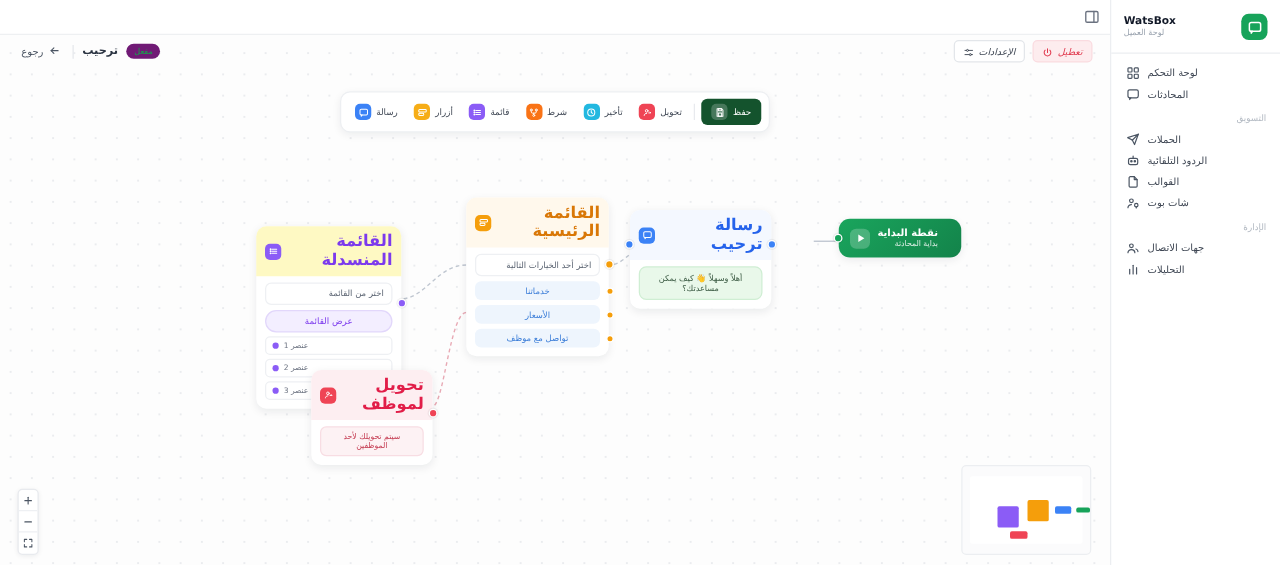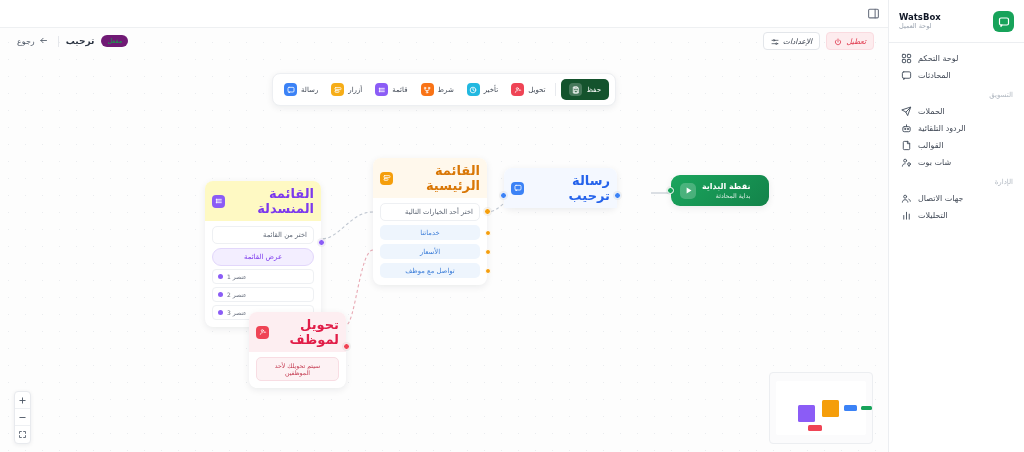--- a/index.html
+++ b/index.html
@@ -175,21 +175,21 @@
     border-radius: 11px; padding: 4px 6px; text-align: center; margin-top: 4px;
   }
   .li-row {
     display: flex; flex-direction: row-reverse; align-items: center; gap: 4px;
     font-size: 6px; color: #6b7280; background: #fff; border: 1px solid #eef0f3;
     border-radius: 4px; padding: 3px 5px; margin-top: 3px;
   }
   .li-dot { width: 5px; height: 5px; border-radius: 50%; background: #8b5cf6; flex: 0 0 5px; }
 
   
-  #node-transfer { left: 249px; top: 312px; width: 97px; }
+  #node-transfer { left: 249px; top: 296px; width: 97px; }
   #node-transfer .node-head { background: #fdeef1; }
   #node-transfer .node-ico { background: #ef4455; }
   #node-transfer .node-title { color: #e11d48; }
   .note-red {
     font-size: 6.2px; color: #c43a50; background: #fdf2f4; border: 1px solid #f8dde3;
     border-radius: 5px; padding: 4px 5px; text-align: center;
   }
 
   
   .controls {
@@ -466,20 +466,23 @@
 
     <div class="node" id="node-welcome">
       <div class="node-head">
         <span class="node-ico">
           <svg viewBox="0 0 24 24" fill="none" stroke="#fff" stroke-width="2.4" stroke-linecap="round" stroke-linejoin="round">
             <rect x="3" y="4" width="18" height="14" rx="3"></rect>
               <path d="M8 18l-2 3v-3"></path>
           </svg>
         </span>
         <span class="node-title">رسالة ترحيب</span>
+      </div>
+      <div class="node-body">
+        <div class="bubble">أهلاً وسهلاً 👋 كيف يمكن مساعدتك؟</div>
       </div>
       <span class="port" style="background:#3b82f6; left:-4px; top:24px;"></span>
       <span class="port" style="background:#3b82f6; right:-4px; top:24px;"></span>
     </div>
 
     <div class="node" id="node-menu">
       <div class="node-head">
         <span class="node-ico">
           <svg viewBox="0 0 24 24" fill="none" stroke="#fff" stroke-width="2.4" stroke-linecap="round" stroke-linejoin="round">
             <rect x="3" y="5" width="18" height="6" rx="2"></rect>

